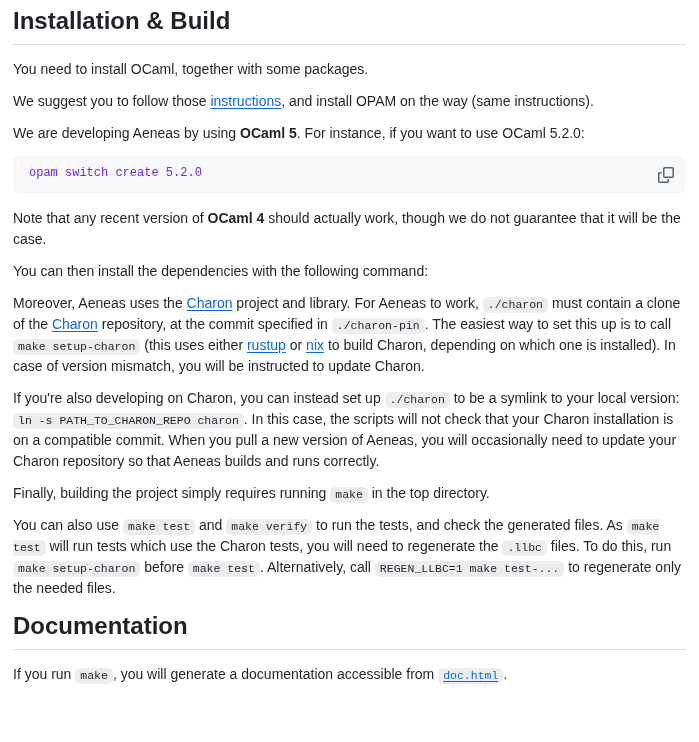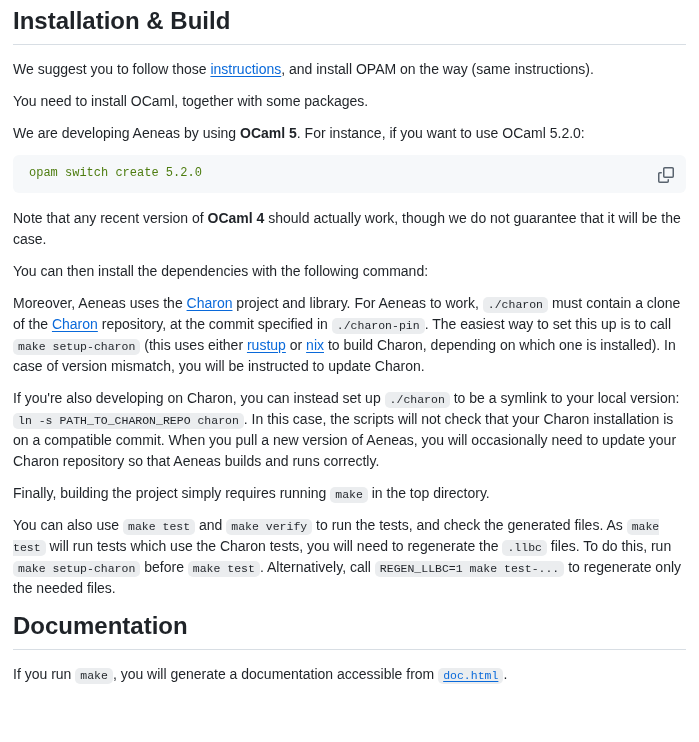--- a/index.html
+++ b/index.html
@@ -30,21 +30,21 @@
     background: #f6f8fa;
     border-radius: 6px;
     margin: 0 0 15px 0;
   }
   .code-block pre {
     margin: 0;
     padding: 10px 40px 11px 16px;
     font-family: "Liberation Mono", "DejaVu Sans Mono", monospace;
     font-size: 12px;
     line-height: 1.45;
-    color: #4d7c0f;
+    color: #6d28d9;
     white-space: pre;
     overflow: hidden;
   }
   .copy-btn {
     position: absolute;
     top: 7px;
     right: 7px;
     width: 26px;
     height: 26px;
     display: flex;
@@ -75,23 +75,23 @@
   }
   strong.bold-text { font-weight: 700; margin-top: 43px; }
 </style>
 </head>
 <body>
 
 <main>
 
   <h2 class="section-heading">Installation &amp; Build</h2>
 
+  <p class="md-paragraph">You need to install OCaml, together with some packages.</p>
+
   <p class="md-paragraph">We suggest you to follow those <a class="link" href="#">instructions</a>, and install OPAM on the way (same instructions).</p>
-
-  <p class="md-paragraph">You need to install OCaml, together with some packages.</p>
 
   <p class="md-paragraph">We are developing Aeneas by using <strong class="bold-text">OCaml 5</strong>. For instance, if you want to use OCaml 5.2.0:</p>
 
   <div class="code-block">
     <pre>opam switch create 5.2.0</pre>
     <button class="copy-btn" aria-label="Copy">
       <span>
         <svg width="16" height="16" viewBox="0 0 16 16" fill="currentColor" aria-hidden="true">
           <path d="M0 6.75C0 5.784.784 5 1.75 5h1.5a.75.75 0 0 1 0 1.5h-1.5a.25.25 0 0 0-.25.25v7.5c0 .138.112.25.25.25h7.5a.25.25 0 0 0 .25-.25v-1.5a.75.75 0 0 1 1.5 0v1.5A1.75 1.75 0 0 1 9.25 16h-7.5A1.75 1.75 0 0 1 0 14.25Z"></path>
           <path d="M5 1.75C5 .784 5.784 0 6.75 0h7.5C15.216 0 16 .784 16 1.75v7.5A1.75 1.75 0 0 1 14.25 11h-7.5A1.75 1.75 0 0 1 5 9.25Zm1.75-.25a.25.25 0 0 0-.25.25v7.5c0 .138.112.25.25.25h7.5a.25.25 0 0 0 .25-.25v-7.5a.25.25 0 0 0-.25-.25Z"></path>

